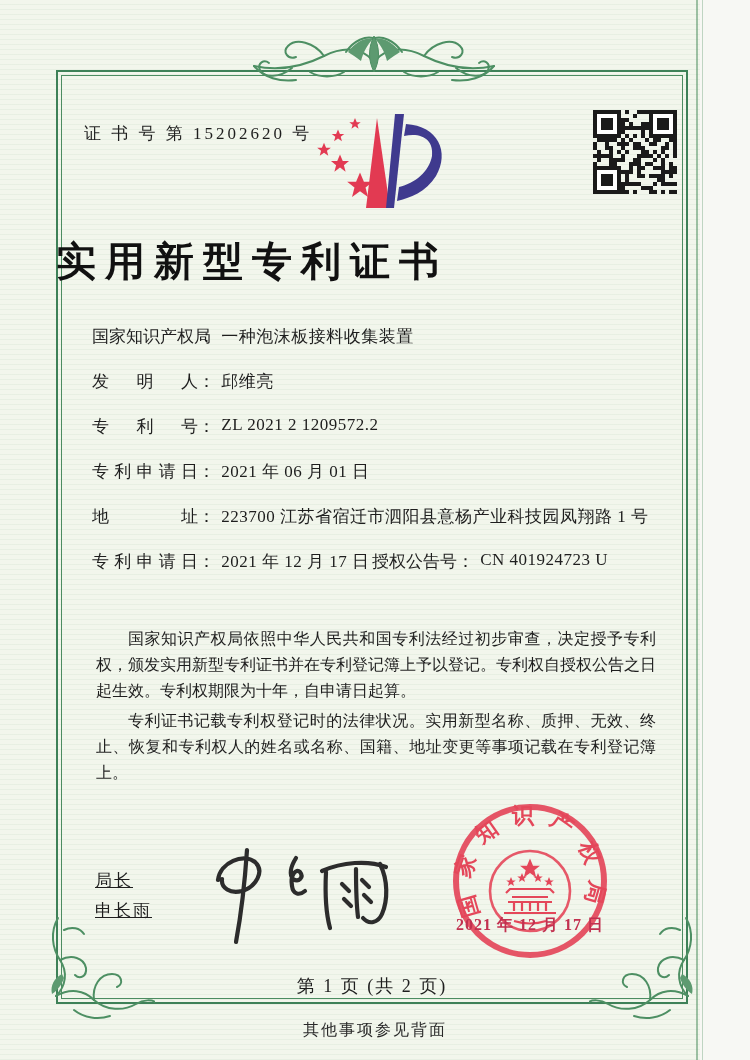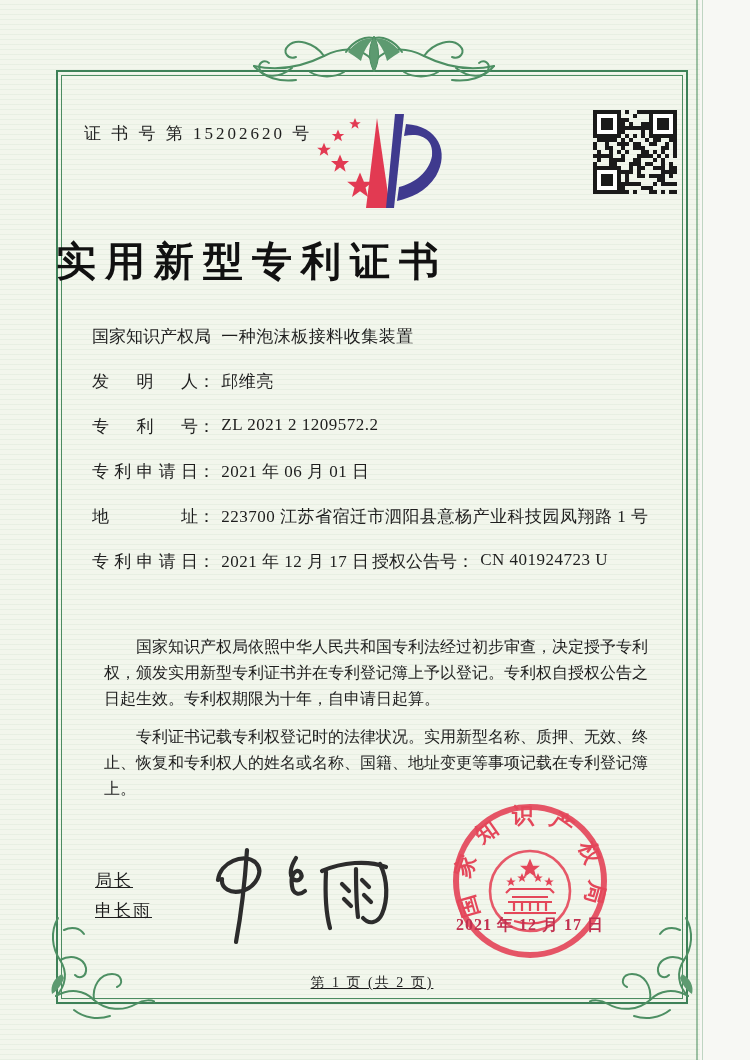--- a/index.html
+++ b/index.html
@@ -29,31 +29,31 @@
   .frow{height:45px;padding-top:5px;box-sizing:border-box;position:relative;
         white-space:nowrap;}
   .flabel{display:inline-block;width:106px;text-align:justify;
         text-align-last:justify;vertical-align:top;}
   .fcolon{display:inline-block;vertical-align:top;}
   .fvalue{display:inline-block;margin-left:2px;vertical-align:top;
         letter-spacing:.5px;}
   .fpair2{position:absolute;left:280px;top:5px;white-space:nowrap;}
   .paras{position:absolute;left:92px;top:622px;width:568px;font-size:16px;
         line-height:26px;text-align:justify;}
-  .paras p{margin:12px;text-indent:2em;}
+  .paras p{margin:4px;text-indent:2em;}
   .signer{position:absolute;left:95px;top:866px;font-size:17px;
         line-height:30px;letter-spacing:2px;
         font-family:"Liberation Sans","DejaVu Sans",sans-serif;text-decoration:underline;}
   .signature{position:absolute;left:192px;top:840px;}
   .seal{position:absolute;left:450px;top:801px;}
   .seal-date{position:absolute;left:430px;top:915px;width:200px;
         text-align:center;font-size:16px;color:#c23150;letter-spacing:1px;
         font-weight:bold;}
   .page-num{position:absolute;left:56px;top:974px;width:632px;
-        text-align:center;font-size:14px;letter-spacing:2px;text-decoration:underline;}
+        text-align:center;font-size:18px;letter-spacing:2px;}
   .back-note{position:absolute;left:0;top:1020px;width:750px;
         text-align:center;font-size:16px;letter-spacing:2px;color:#2a2a2a;}
   svg{display:block;}
 </style>
 </head>
 <body>
 
 <div class="page">
 
   <div class="edge-strip"></div>
@@ -352,14 +352,15 @@
         <path d="M-22,11 L22,11"></path>
         <path d="M-16,11 L-16,20 M-8,11 L-8,20 M0,11 L0,20 M8,11 L8,20 M16,11 L16,20"></path>
         <path d="M-26,22 L26,22"></path>
         <path d="M-16,30 Q0,35 16,30"></path>
       </g>
     </g>
   </svg>
   <div class="seal-date">2021 年 12 月 17 日</div>
 
   <div class="page-num">第 1 页 (共 2 页)</div>
+  <div class="back-note">其他事项参见背面</div>
 
 </div>
 
 </body></html>

